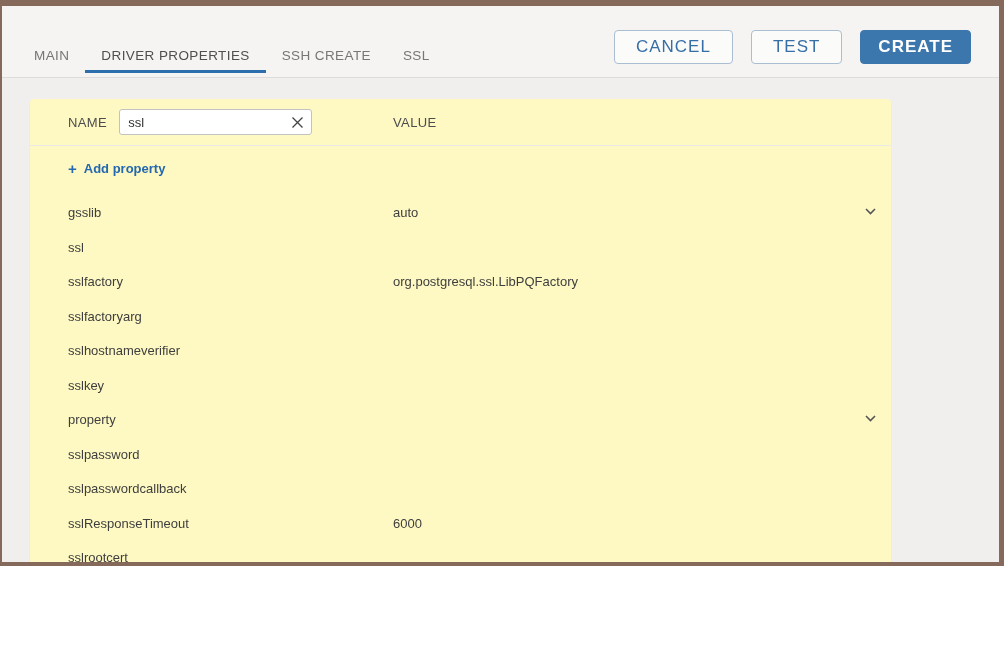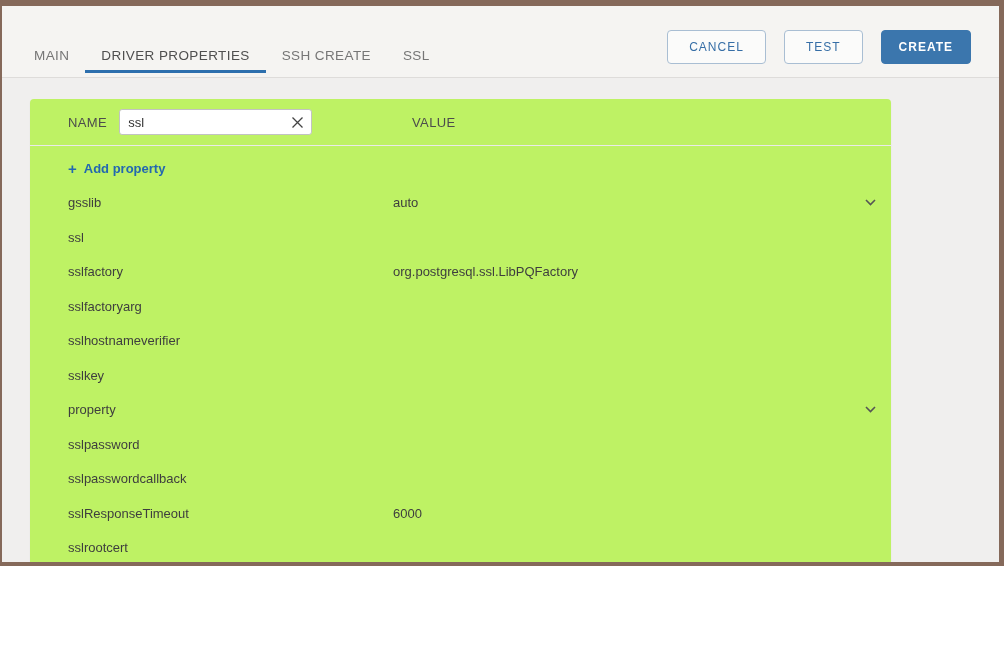--- a/index.html
+++ b/index.html
@@ -43,21 +43,21 @@
   }
   .actions {
     position: absolute;
     right: 28px; top: 24px;
     display: flex; gap: 18px;
   }
   .btn {
     height: 34px;
     border-radius: 4px;
     font-family: "Liberation Sans", sans-serif;
-    font-size: 12px;
+    font-size: 17px;
     letter-spacing: 1px;
     display: flex; align-items: center;
     cursor: pointer;
   }
   .btn.outline {
     background: #fbfbfa;
     border: 1px solid #a9bed3;
     color: #366ea6;
     padding: 0 21px;
   }
@@ -66,21 +66,21 @@
     border: 1px solid #3b76ad;
     color: #ffffff;
     font-weight: bold;
     padding: 12px 17px;
   }
 
   
   .content { padding: 21px 0 0 28px; }
   .card {
     width: 861px; height: 530px;
-    background: #bef264;
+    background: #fef9c3;
     border-radius: 4px;
     box-shadow: 0 1px 2px rgba(0,0,0,0.05);
     overflow: hidden;
   }
   .card-header {
     position: relative;
     height: 47px;
     border-bottom: 1px solid #eaeaea;
     display: flex; align-items: center;
     padding-left: 38px;
@@ -104,25 +104,25 @@
     background: #ffffff;
   }
   .clear-btn {
     position: absolute;
     right: 7px; top: 50%;
     transform: translateY(-50%);
     width: 16px; height: 16px;
     display: flex; align-items: center; justify-content: center;
     cursor: pointer;
   }
-  .value-label { position: absolute; left: 382px; }
+  .value-label { position: absolute; left: 363px; }
 
   .rows { padding-top: 5px; }
   .row {
-    display: flex; align-items: center;
+    display: flex; align-items: flex-end;
     height: 34.5px;
     padding: 0 12px 0 38px;
     font-size: 13px;
     color: #3e3e3e;
   }
   .cell-name { width: 325px; white-space: nowrap; }
   .cell-value { flex: 1; white-space: nowrap; }
   .chev {
     width: 18px; height: 18px;
     display: flex; align-items: center; justify-content: center;

